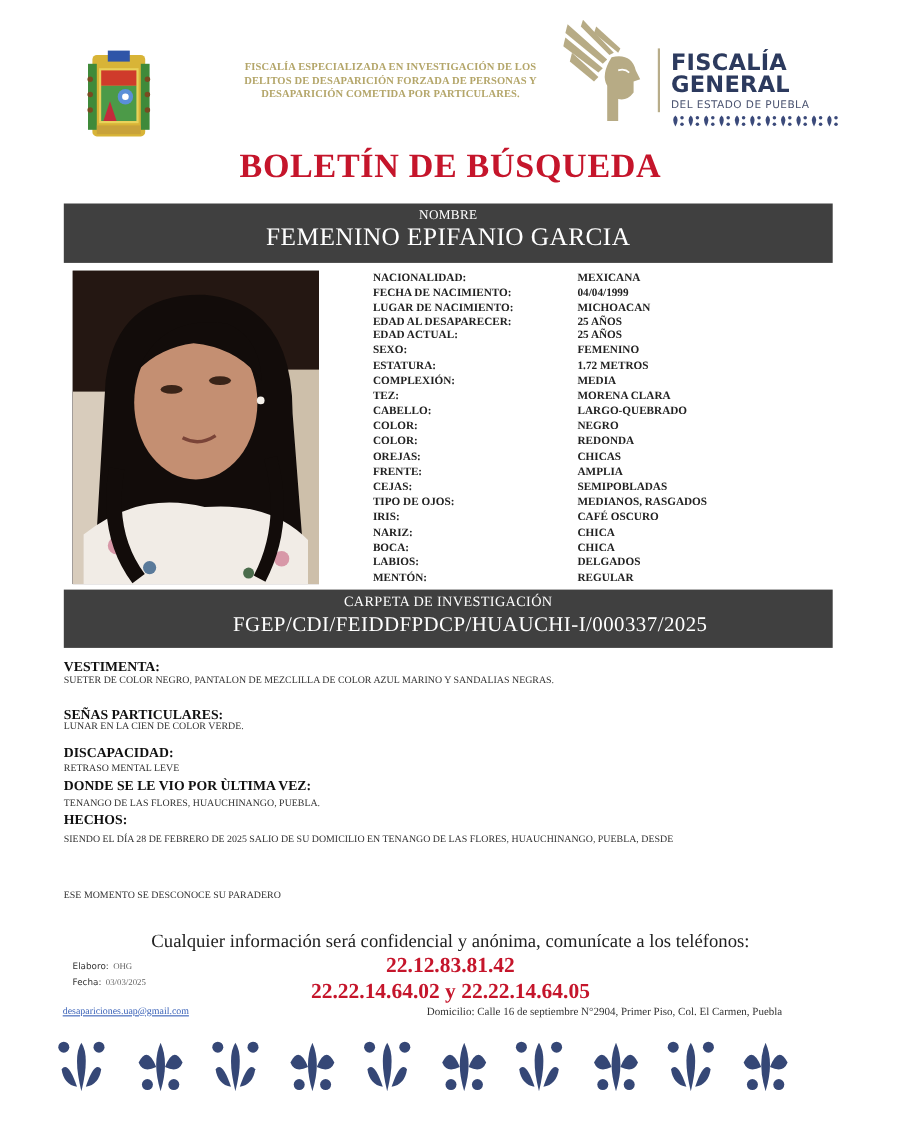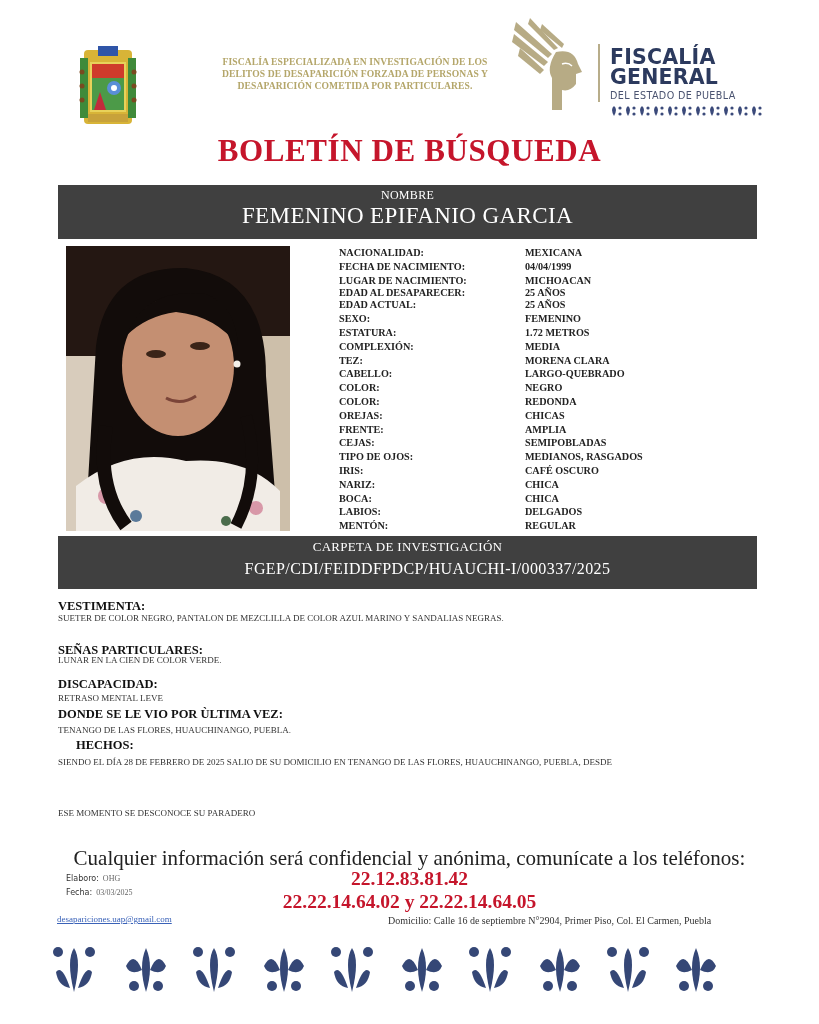--- a/index.html
+++ b/index.html
@@ -43,27 +43,27 @@
   .photo-frame { left: 66px; top: 246px; width: 224px; height: 285px; overflow: hidden; background: #2a1c18; }
 
   
   .details { left: 339px; top: 246px; width: 340px; }
   .detail-row { display: flex; height: 13.8px; font-size: 10.2px; font-weight: bold; color: #222; line-height: 13.8px; }
   .detail-label { width: 186px; }
   .detail-value { flex: 1; }
 
   .case-bar { left: 58px; top: 536px; width: 699px; height: 53px; }
   .case-label { font-size: 13px; padding-top: 3px; letter-spacing: 0.3px; }
-  .case-value { font-size: 16px; line-height: 27px; letter-spacing: 0.4px; padding-left: 40px; }
+  .case-value { font-size: 19px; line-height: 27px; letter-spacing: 0.4px; padding-left: 40px; }
 
   
   .section-head { font-weight: bold; font-size: 12.5px; color: #111; line-height: 13px; }
   .section-text { font-size: 9px; color: #333; line-height: 12px; }
 
-  .contact-line { left: 0; width: 819px; top: 846px; text-align: center; font-size: 21px; color: #222; }
+  .contact-line { left: 0; width: 819px; top: 846px; text-align: center; font-size: 17px; color: #222; }
   .phone1, .phone2 { left: 0; width: 819px; text-align: center; color: #c5152b; font-weight: bold; font-size: 19.5px; }
   .phone1 { top: 868px; }
   .phone2 { top: 891px; }
   .meta { left: 66px; font-family: "DejaVu Sans", sans-serif; font-size: 8px; color: #333; }
   .meta span.val { font-family: "Liberation Serif", serif; font-size: 8px; color: #666; margin-left: 4px; }
   .email { left: 57px; top: 914px; font-size: 9px; color: #3a62b8; text-decoration: underline; }
   .address { left: 388px; top: 915px; font-size: 10px; color: #333; }
 
   .footer-pattern { left: 52px; top: 946px; width: 710px; height: 48px; }
 </style>
@@ -279,21 +279,21 @@
 
 <div class="abs section-head" style="left:58px; top:644px;">SEÑAS PARTICULARES:</div>
 <div class="abs section-text" style="left:58px; top:654px;">LUNAR EN LA CIEN DE COLOR VERDE.</div>
 
 <div class="abs section-head" style="left:58px; top:678px;">DISCAPACIDAD:</div>
 <div class="abs section-text" style="left:58px; top:692px;">RETRASO MENTAL LEVE</div>
 
 <div class="abs section-head" style="left:58px; top:708px;">DONDE SE LE VIO POR ÙLTIMA VEZ:</div>
 <div class="abs section-text" style="left:58px; top:724px;">TENANGO DE LAS FLORES, HUAUCHINANGO, PUEBLA.</div>
 
-<div class="abs section-head" style="left:76px; top:739px;">HECHOS:</div>
+<div class="abs section-head" style="left:58px; top:739px;">HECHOS:</div>
 <div class="abs section-text" style="left:58px; top:756px;">SIENDO EL DÍA 28 DE FEBRERO DE 2025 SALIO DE SU DOMICILIO EN TENANGO DE LAS FLORES, HUAUCHINANGO, PUEBLA, DESDE</div>
 <div class="abs section-text" style="left:58px; top:807px;font-family:Liberation Serif, serif;">ESE MOMENTO SE DESCONOCE SU PARADERO</div>
 
 <div class="abs contact-line">Cualquier información será confidencial y anónima, comunícate a los teléfonos:</div>
 <div class="abs phone1">22.12.83.81.42</div>
 <div class="abs phone2">22.22.14.64.02 y 22.22.14.64.05</div>
 
 <div class="abs meta" style="top:874px;">
   <span>Elaboro:</span><span class="val">OHG</span>
 </div>

